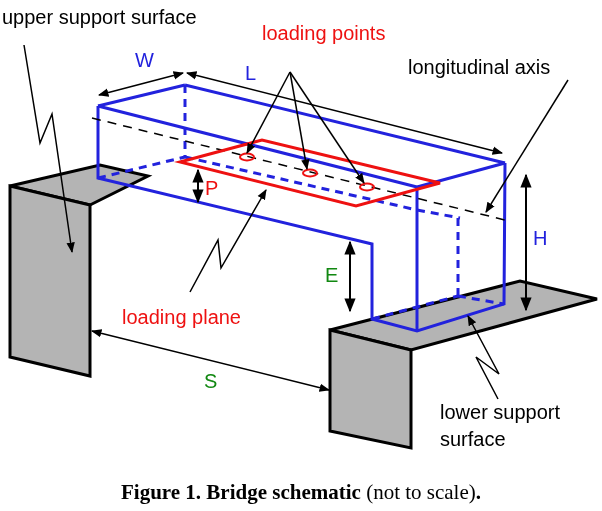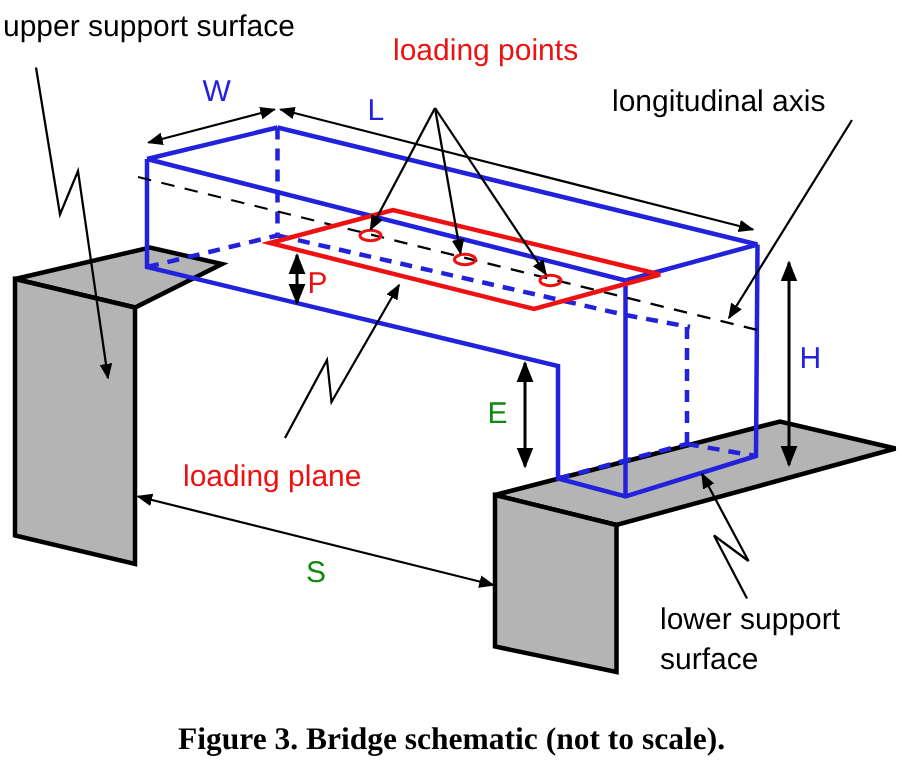--- a/index.html
+++ b/index.html
@@ -5,21 +5,21 @@
   html, body { margin: 0; padding: 0; background: #ffffff; }
   body { width: 602px; height: 511px; position: relative; overflow: hidden; }
   #figure { position: absolute; left: 0; top: 0; }
   .lbl { font-family: "Liberation Sans", sans-serif; font-size: 20px; }
   .caption {
     position: absolute; left: 0; width: 602px; top: 480px;
     text-align: center;
     font-family: "Liberation Serif", serif; font-weight: bold; font-size: 21px;
     color: #000;
   }
-  .caption .thin { font-weight: bold; }
+  .caption .thin { font-weight: normal; }
 </style>
 </head>
 <body>
 
 <svg id="figure" width="602" height="470" viewBox="0 0 602 470" xmlns="http://www.w3.org/2000/svg">
   <defs>
     <marker id="ah" viewBox="0 0 10 10" refX="9" refY="5" markerWidth="7" markerHeight="7" orient="auto-start-reverse">
       <path d="M0,1 L10,5 L0,9 z" fill="#000"></path>
     </marker>
   </defs>
@@ -90,13 +90,13 @@
   <text class="lbl" x="440" y="419" fill="#000">lower support</text>
   <text class="lbl" x="440" y="446" fill="#000">surface</text>
   <text class="lbl" x="135" y="67" fill="#2222dd">W</text>
   <text class="lbl" x="245" y="80" fill="#2222dd">L</text>
   <text class="lbl" x="205" y="195" fill="#ee1111">P</text>
   <text class="lbl" x="325" y="282" fill="#118811">E</text>
   <text class="lbl" x="533" y="245" fill="#2222dd">H</text>
   <text class="lbl" x="204" y="388" fill="#118811">S</text>
 </svg>
 
-<div class="caption"><span>Figure 3. Bridge schematic</span><span class="thin"> (not to scale)</span><span>.</span></div>
+<div class="caption"><span>Figure 1. Bridge schematic</span><span class="thin"> (not to scale)</span><span>.</span></div>
 
 </body></html>

